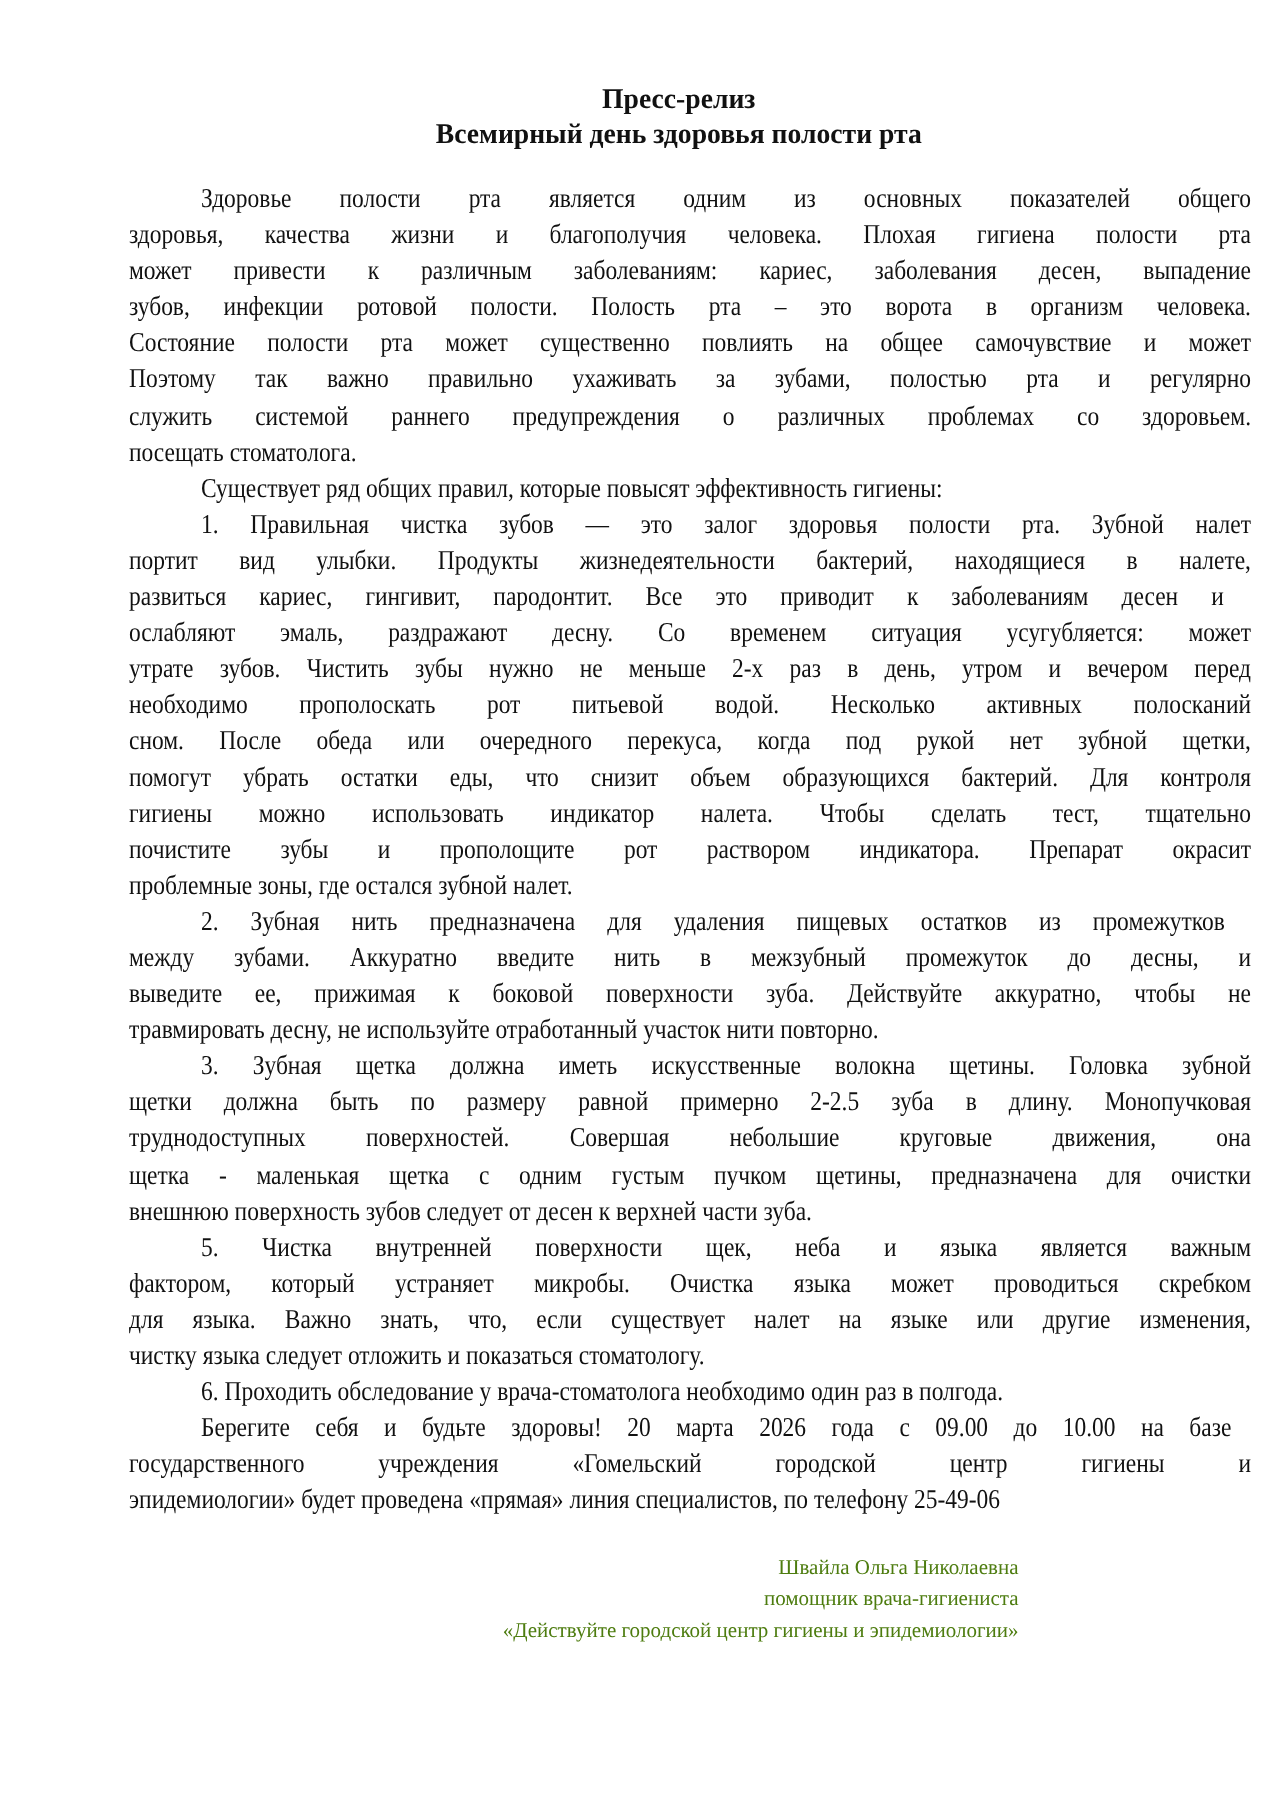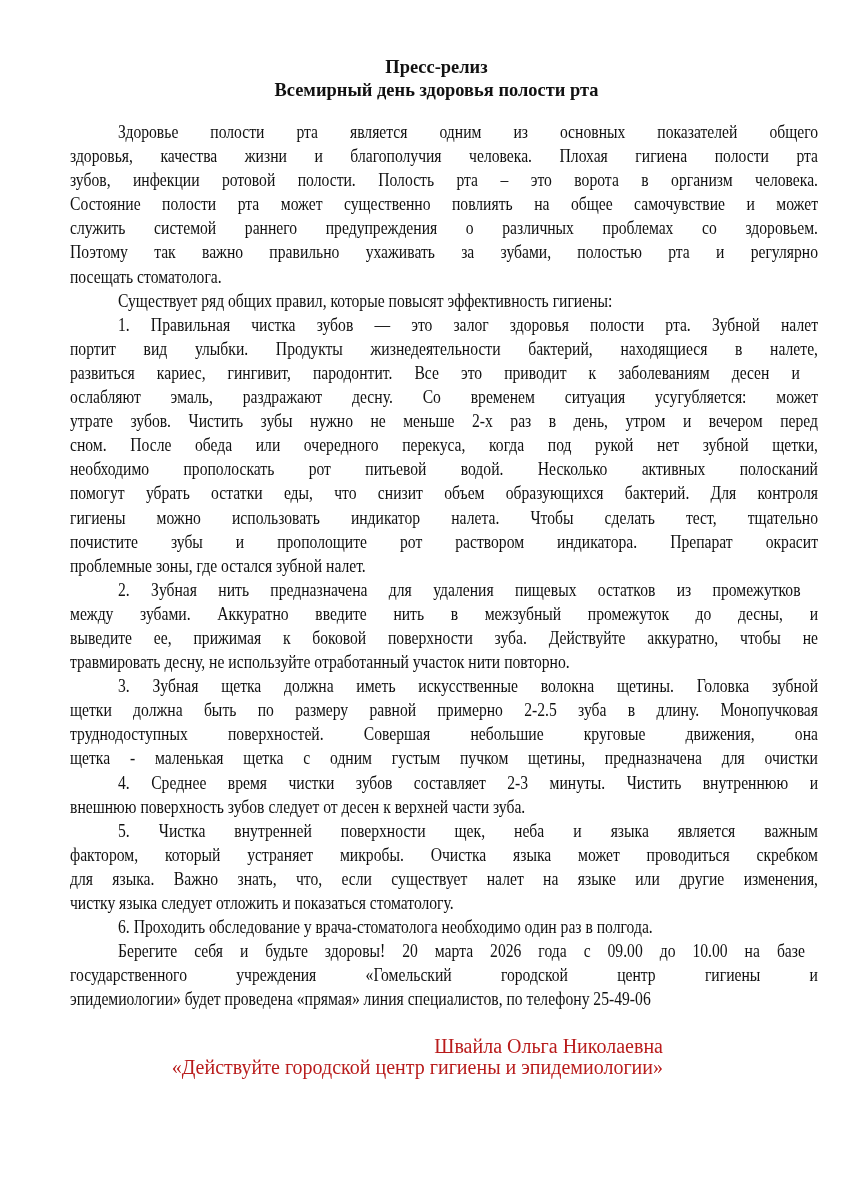--- a/index.html
+++ b/index.html
@@ -1,93 +1,94 @@
 <!DOCTYPE html>
 <html><head>
 <meta charset="utf-8">
 <style>
   html, body { margin: 0; padding: 0; background: #ffffff; }
   body { width: 849px; height: 1200px; position: relative; overflow: hidden; color: #111111; }
-  .page { position: absolute; left: 0; top: 0; width: 694px; height: 1200px; background: #ffffff; }
+  .page { position: absolute; left: 16px; top: 0; width: 694px; height: 1200px; background: #ffffff; }
   .title { position: absolute; left: 0; width: 849px; text-align: center;
            font-family: "Liberation Serif", "DejaVu Serif", serif; font-weight: bold;
            font-size: 19px; line-height: 24px; transform: scaleX(0.97); }
   .title.t1 { top: 55px; left: 12px; }
   .title.t2 { top: 78px; left: 12px; }
   .body { position: absolute; left: 70px; top: 120px; width: 748px; }
   .line { height: 24.1px; white-space: nowrap; overflow: visible;
           font-family: Liberation Serif, serif; font-size: 18.2px; line-height: 24px;
           text-align: justify; text-align-last: justify; transform-origin: left center; }
   .line span.inner { display: inline-block; white-space: nowrap; }
   .sig { position: absolute; right: 31px; top: 1036px; text-align: right;
-         font-family: "Liberation Serif", "DejaVu Serif", serif; font-size: 20px; line-height: 20.8px; color: #b91c1c; }
+         font-family: "Liberation Serif", "DejaVu Serif", serif; font-size: 14px; line-height: 20.8px; color: #4d7c0f; }
   .sig div { white-space: nowrap; }
 </style>
 </head>
 <body>
 
 <div class="page">
   <div class="title t1">Пресс-релиз</div>
   <div class="title t2">Всемирный день здоровья полости рта</div>
 
   <div class="body" id="doc-body">
       <div>
         <div class="line"><span class="inner" style="margin-left: 48px; transform-origin: left center; word-spacing: 32.6329px; transform: scaleX(0.86);">Здоровье полости рта является одним из основных показателей общего</span></div>
         <div class="line"><span class="inner" style="margin-left: 0px; transform-origin: left center; word-spacing: 27.4794px; transform: scaleX(0.86);">здоровья, качества жизни и благополучия человека. Плохая гигиена полости рта</span></div>
+        <div class="line"><span class="inner" style="margin-left: 0px; transform-origin: left center; word-spacing: 28.0451px; transform: scaleX(0.86);">может привести к различным заболеваниям: кариес, заболевания десен, выпадение</span></div>
         <div class="line"><span class="inner" style="margin-left: 0px; transform-origin: left center; word-spacing: 21.5357px; transform: scaleX(0.86);">зубов, инфекции ротовой полости. Полость рта – это ворота в организм человека.</span></div>
         <div class="line"><span class="inner" style="margin-left: 0px; transform-origin: left center; word-spacing: 20.4267px; transform: scaleX(0.86);">Состояние полости рта может существенно повлиять на общее самочувствие и может</span></div>
+        <div class="line"><span class="inner" style="margin-left: 0px; transform-origin: left center; word-spacing: 25.9908px; transform: scaleX(0.86);">Поэтому так важно правильно ухаживать за зубами, полостью рта и регулярно</span></div>
         <div class="line"><span class="inner" style="margin-left: 0px; transform-origin: left center; word-spacing: 28.717px; transform: scaleX(0.86);">служить системой раннего предупреждения о различных проблемах со здоровьем.</span></div>
-        <div class="line"><span class="inner" style="margin-left: 0px; transform-origin: left center; word-spacing: 25.9908px; transform: scaleX(0.86);">Поэтому так важно правильно ухаживать за зубами, полостью рта и регулярно</span></div>
         <div class="line"><span class="inner" style="margin-left: 0px; transform-origin: left center; transform: scaleX(0.86);">посещать стоматолога.</span></div>
       </div>
       <div>
         <div class="line"><span class="inner" style="margin-left: 48px; transform-origin: left center; transform: scaleX(0.86);">Существует ряд общих правил, которые повысят эффективность гигиены:</span></div>
       </div>
       <div>
         <div class="line"><span class="inner" style="margin-left: 48px; transform-origin: left center; word-spacing: 20.0071px; transform: scaleX(0.86);">1. Правильная чистка зубов — это залог здоровья полости рта. Зубной налет</span></div>
         <div class="line"><span class="inner" style="margin-left: 0px; transform-origin: left center; word-spacing: 27.6311px; transform: scaleX(0.86);">портит вид улыбки. Продукты жизнедеятельности бактерий, находящиеся в налете,</span></div>
         <div class="line"><span class="inner" style="margin-left: 0px; transform-origin: left center; word-spacing: 21.0953px; transform: scaleX(0.86);">развиться кариес, гингивит, пародонтит. Все это приводит к заболеваниям десен  и</span></div>
         <div class="line"><span class="inner" style="margin-left: 0px; transform-origin: left center; word-spacing: 30.1467px; transform: scaleX(0.86);">ослабляют эмаль, раздражают десну. Со временем ситуация усугубляется: может</span></div>
         <div class="line"><span class="inner" style="margin-left: 0px; transform-origin: left center; word-spacing: 15.768px; transform: scaleX(0.86);">утрате зубов. Чистить зубы нужно не меньше 2-х раз в день, утром и вечером перед</span></div>
+        <div class="line"><span class="inner" style="margin-left: 0px; transform-origin: left center; word-spacing: 35.3864px; transform: scaleX(0.86);">необходимо прополоскать рот питьевой водой. Несколько активных полосканий</span></div>
         <div class="line"><span class="inner" style="margin-left: 0px; transform-origin: left center; word-spacing: 22.8567px; transform: scaleX(0.86);">сном. После обеда или очередного перекуса, когда под рукой нет зубной щетки,</span></div>
-        <div class="line"><span class="inner" style="margin-left: 0px; transform-origin: left center; word-spacing: 35.3864px; transform: scaleX(0.86);">необходимо прополоскать рот питьевой водой. Несколько активных полосканий</span></div>
         <div class="line"><span class="inner" style="margin-left: 0px; transform-origin: left center; word-spacing: 20.1721px; transform: scaleX(0.86);">помогут убрать остатки еды, что снизит объем образующихся бактерий. Для контроля</span></div>
         <div class="line"><span class="inner" style="margin-left: 0px; transform-origin: left center; word-spacing: 31.6291px; transform: scaleX(0.86);">гигиены можно использовать индикатор налета. Чтобы сделать тест, тщательно</span></div>
         <div class="line"><span class="inner" style="margin-left: 0px; transform-origin: left center; word-spacing: 33.7951px; transform: scaleX(0.86);">почистите зубы и прополощите рот раствором индикатора. Препарат окрасит</span></div>
         <div class="line"><span class="inner" style="margin-left: 0px; transform-origin: left center; transform: scaleX(0.86);">проблемные зоны, где остался зубной налет.</span></div>
       </div>
       <div>
         <div class="line"><span class="inner" style="margin-left: 48px; transform-origin: left center; word-spacing: 20.2516px; transform: scaleX(0.86);">2. Зубная нить  предназначена для удаления пищевых остатков из промежутков</span></div>
         <div class="line"><span class="inner" style="margin-left: 0px; transform-origin: left center; word-spacing: 26.3861px; transform: scaleX(0.86);">между зубами. Аккуратно введите нить в межзубный промежуток до десны, и</span></div>
         <div class="line"><span class="inner" style="margin-left: 0px; transform-origin: left center; word-spacing: 20.808px; transform: scaleX(0.86);">выведите ее, прижимая к боковой поверхности зуба. Действуйте аккуратно, чтобы не</span></div>
         <div class="line"><span class="inner" style="margin-left: 0px; transform-origin: left center; transform: scaleX(0.86);">травмировать десну, не используйте отработанный участок нити повторно.</span></div>
       </div>
       <div>
         <div class="line"><span class="inner" style="margin-left: 48px; transform-origin: left center; word-spacing: 21.9254px; transform: scaleX(0.86);">3. Зубная щетка должна иметь искусственные волокна щетины. Головка зубной</span></div>
         <div class="line"><span class="inner" style="margin-left: 0px; transform-origin: left center; word-spacing: 20.2345px; transform: scaleX(0.86);">щетки должна быть по размеру равной примерно 2-2.5 зуба в длину. Монопучковая</span></div>
         <div class="line"><span class="inner" style="margin-left: 0px; transform-origin: left center; word-spacing: 42.1409px; transform: scaleX(0.86);">труднодоступных поверхностей. Совершая небольшие круговые движения, она</span></div>
         <div class="line"><span class="inner" style="margin-left: 0px; transform-origin: left center; word-spacing: 18.4732px; transform: scaleX(0.86);">щетка - маленькая щетка с одним густым пучком щетины, предназначена для очистки</span></div>
       </div>
       <div>
-        <div class="line"><span class="inner" style="margin-left: 48px; transform-origin: left center; word-spacing: 20.3516px; transform: scaleX(0.86);">4. Среднее время чистки зубов составляет 2-3 минуты. Чистить внутреннюю и</span></div>
         <div class="line"><span class="inner" style="margin-left: 0px; transform-origin: left center; transform: scaleX(0.86);">внешнюю поверхность зубов следует от десен к верхней части зуба.</span></div>
       </div>
       <div>
         <div class="line"><span class="inner" style="margin-left: 48px; transform-origin: left center; word-spacing: 29.1719px; transform: scaleX(0.86);">5. Чистка внутренней поверхности щек, неба и языка является важным</span></div>
         <div class="line"><span class="inner" style="margin-left: 0px; transform-origin: left center; word-spacing: 26.6272px; transform: scaleX(0.86);">фактором, который устраняет микробы. Очистка языка может проводиться скребком</span></div>
         <div class="line"><span class="inner" style="margin-left: 0px; transform-origin: left center; word-spacing: 17.991px; transform: scaleX(0.86);">для языка. Важно знать, что, если существует налет на языке или другие изменения,</span></div>
         <div class="line"><span class="inner" style="margin-left: 0px; transform-origin: left center; transform: scaleX(0.86);">чистку языка следует отложить и показаться стоматологу.</span></div>
       </div>
       <div>
         <div class="line"><span class="inner" style="margin-left: 48px; transform-origin: left center; transform: scaleX(0.86);">6. Проходить обследование у врача-стоматолога необходимо один раз в полгода.</span></div>
       </div>
       <div>
         <div class="line"><span class="inner" style="margin-left: 48px; transform-origin: left center; word-spacing: 15.1875px; transform: scaleX(0.86);">Берегите себя и будьте здоровы! 20 марта 2026 года с 09.00 до 10.00 на  базе</span></div>
         <div class="line"><span class="inner" style="margin-left: 0px; transform-origin: left center; word-spacing: 52.7503px; transform: scaleX(0.86);">государственного учреждения «Гомельский городской центр гигиены и</span></div>
         <div class="line"><span class="inner" style="margin-left: 0px; transform-origin: left center; transform: scaleX(0.86);">эпидемиологии» будет проведена «прямая» линия специалистов, по телефону 25-49-06</span></div>
       </div>
     </div>
 
   <div class="sig">
     <div>Швайла Ольга Николаевна</div>
+    <div>помощник врача-гигиениста</div>
     <div>«Действуйте  городской  центр гигиены и эпидемиологии»</div>
   </div>
 </div>
 
 </body></html>

